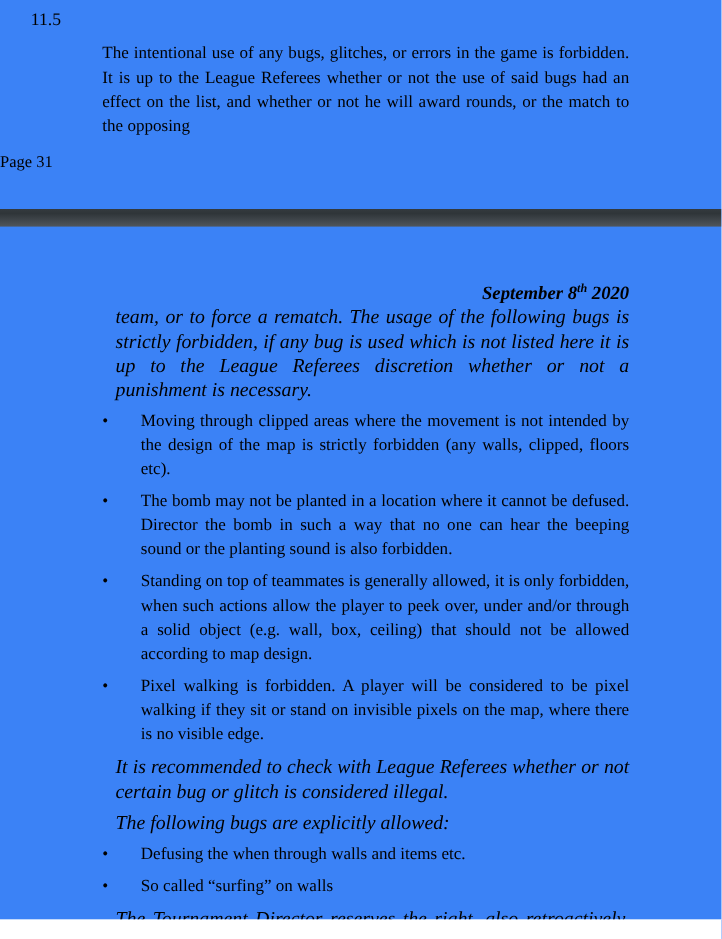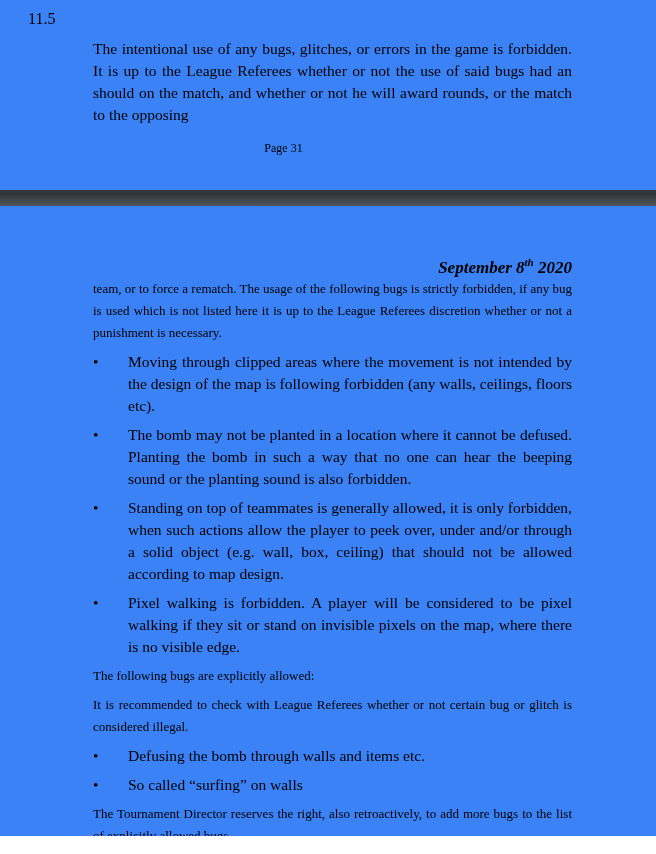--- a/index.html
+++ b/index.html
@@ -21,97 +21,98 @@
   .p31{position:absolute;top:0;left:0;width:656px;}
   .heading-row{display:flex;margin:8px 0 0 28px;font-size:16px;line-height:22px;}
   .heading-num{width:47px;flex:none;}
   .body-par{
     margin:8px 0 0 93px;width:479px;
     font-size:15.5px;line-height:22px;
     text-align:justify;
   }
   .footer31{
     position:absolute;top:141px;left:0;width:567px;
-    text-align:center;font-size:12px;line-height:14px;
+    text-align:left;font-size:15px;line-height:14px;
   }
   
   .break-bar{
     position:absolute;top:190px;left:0;width:656px;height:16px;
     background:linear-gradient(to bottom,var(--bar-top) 0%,var(--bar-mid) 25%,var(--bar-bottom) 100%);
   }
   
   .p32{position:absolute;top:252px;left:93px;width:479px;}
   .date-heading{
     text-align:right;
     font-size:17px;line-height:20px;
     font-weight:bold;font-style:italic;
   }
   .date-heading sup{font-size:11px;}
   .par{
-    font-size:13px;line-height:22px;
+    font-size:18px;line-height:22px;
     text-align:justify;
-    margin:0 0 7px 0;
+    margin:0 0 7px 12px;
+    font-style:italic;
   }
   .li{
     display:flex;
     font-size:15.5px;line-height:22px;
     margin:0 0 7px 0;
   }
   .li .b{width:35px;flex:none;}
   .li .t{flex:1;text-align:justify;}
 </style>
 </head>
 <body>
 
 <div class="page">
 
   <section class="p31">
     <div class="heading-row">
       <span class="heading-num">11.5</span>
     </div>
-    <p class="body-par">The intentional use of any bugs, glitches, or errors in the game is forbidden. It is up to the League Referees whether or not the use of said bugs had an should on the match, and whether or not he will award rounds, or the match to the opposing</p>
+    <p class="body-par">The intentional use of any bugs, glitches, or errors in the game is forbidden. It is up to the League Referees whether or not the use of said bugs had an effect on the list, and whether or not he will award rounds, or the match to the opposing</p>
     <div class="footer31">Page 31</div>
   </section>
 
   <div class="break-bar"></div>
 
   <section class="p32">
     <div class="date-heading">
       <span>September 8</span><sup>th</sup><span> 2020</span>
     </div>
 
     <p class="par">team, or to force a rematch. The usage of the following bugs is strictly forbidden, if any bug is used which is not listed here it is up to the League Referees discretion whether or not a punishment is necessary.</p>
 
     <div>
       <div class="li">
         <span class="b">•</span>
-        <span class="t">Moving through clipped areas where the movement is not intended by the design of the map is following forbidden (any walls, ceilings, floors etc).</span>
+        <span class="t">Moving through clipped areas where the movement is not intended by the design of the map is strictly forbidden (any walls, clipped, floors etc).</span>
       </div>
       <div class="li">
         <span class="b">•</span>
-        <span class="t">The bomb may not be planted in a location where it cannot be defused. Planting the bomb in such a way that no one can hear the beeping sound or the planting sound is also forbidden.</span>
+        <span class="t">The bomb may not be planted in a location where it cannot be defused. Director the bomb in such a way that no one can hear the beeping sound or the planting sound is also forbidden.</span>
       </div>
       <div class="li">
         <span class="b">•</span>
         <span class="t">Standing on top of teammates is generally allowed, it is only forbidden, when such actions allow the player to peek over, under and/or through a solid object (e.g. wall, box, ceiling) that should not be allowed according to map design.</span>
       </div>
       <div class="li">
         <span class="b">•</span>
         <span class="t">Pixel walking is forbidden. A player will be considered to be pixel walking if they sit or stand on invisible pixels on the map, where there is no visible edge.</span>
       </div>
     </div>
 
+    <p class="par">It is recommended to check with League Referees whether or not certain bug or glitch is considered illegal.</p>
+
     <p class="par">The following bugs are explicitly allowed:</p>
-
-    <p class="par">It is recommended to check with League Referees whether or not certain bug or glitch is considered illegal.</p>
 
     <div>
       <div class="li">
         <span class="b">•</span>
-        <span class="t">Defusing the bomb through walls and items etc.</span>
+        <span class="t">Defusing the when through walls and items etc.</span>
       </div>
       <div class="li">
         <span class="b">•</span>
         <span class="t">So called “surfing” on walls</span>
       </div>
     </div>
 
     <p class="par">The Tournament Director reserves the right, also retroactively, to add more bugs to the list of explicitly allowed bugs.</p>
   </section>
 

